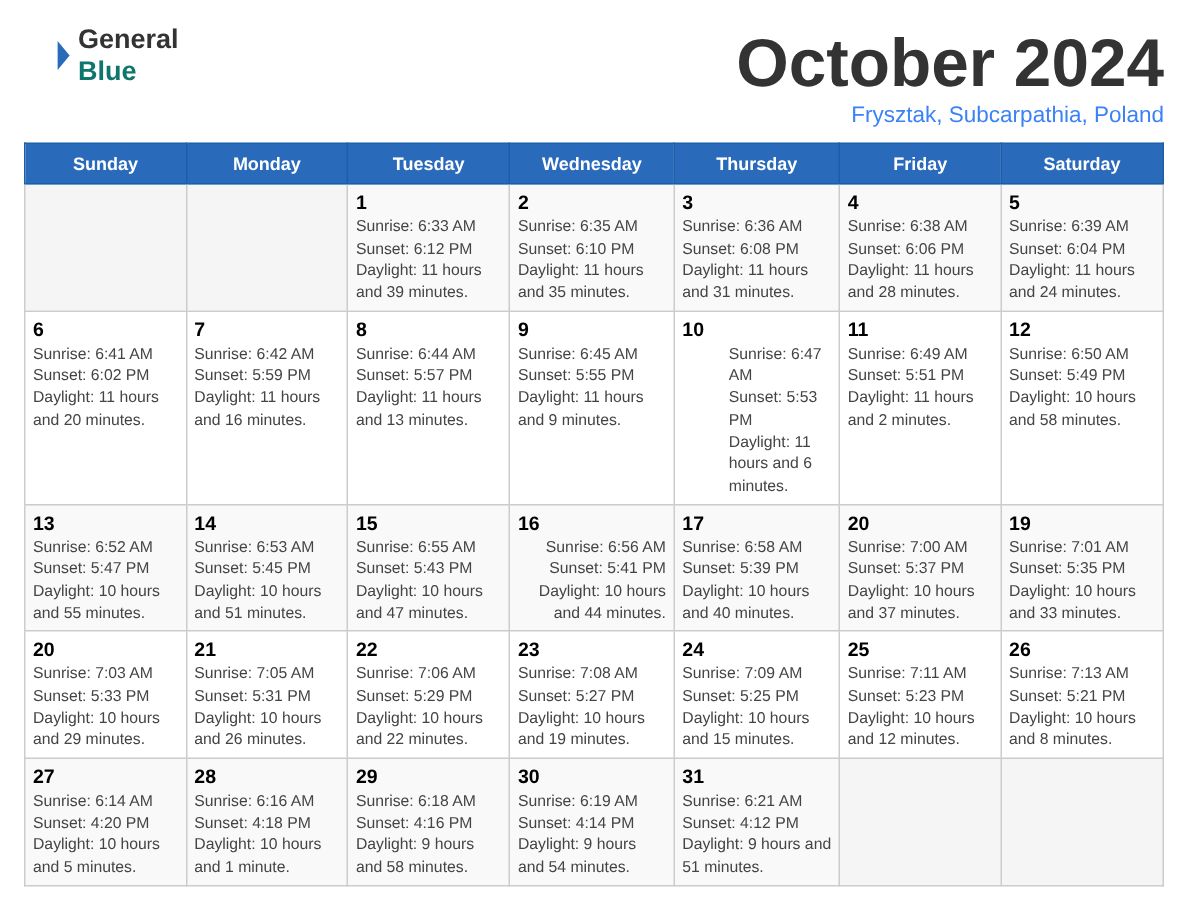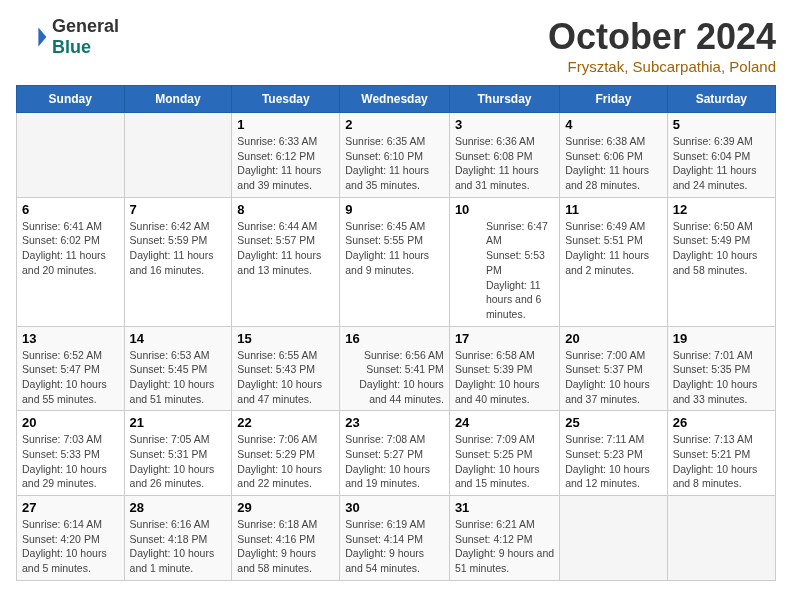--- a/index.html
+++ b/index.html
@@ -31,27 +31,27 @@
     .logo-general { color: #333; }
     .logo-blue { color: #0f766e; }
     .logo-icon {
       width: 32px;
       height: 32px;
     }
     .title-block {
       text-align: right;
     }
     .month-title {
-      font-size: 36px;
+      font-size: 45px;
       font-weight: bold;
       color: #333;
     }
     .subtitle {
       font-size: 15px;
-      color: #a16207;
+      color: #3b82f6;
     }
     table {
       width: 100%;
       border-collapse: collapse;
       font-size: 11px;
     }
     thead tr th {
       background-color: #2a6abb;
       color: #fff;
       padding: 6px 4px;

